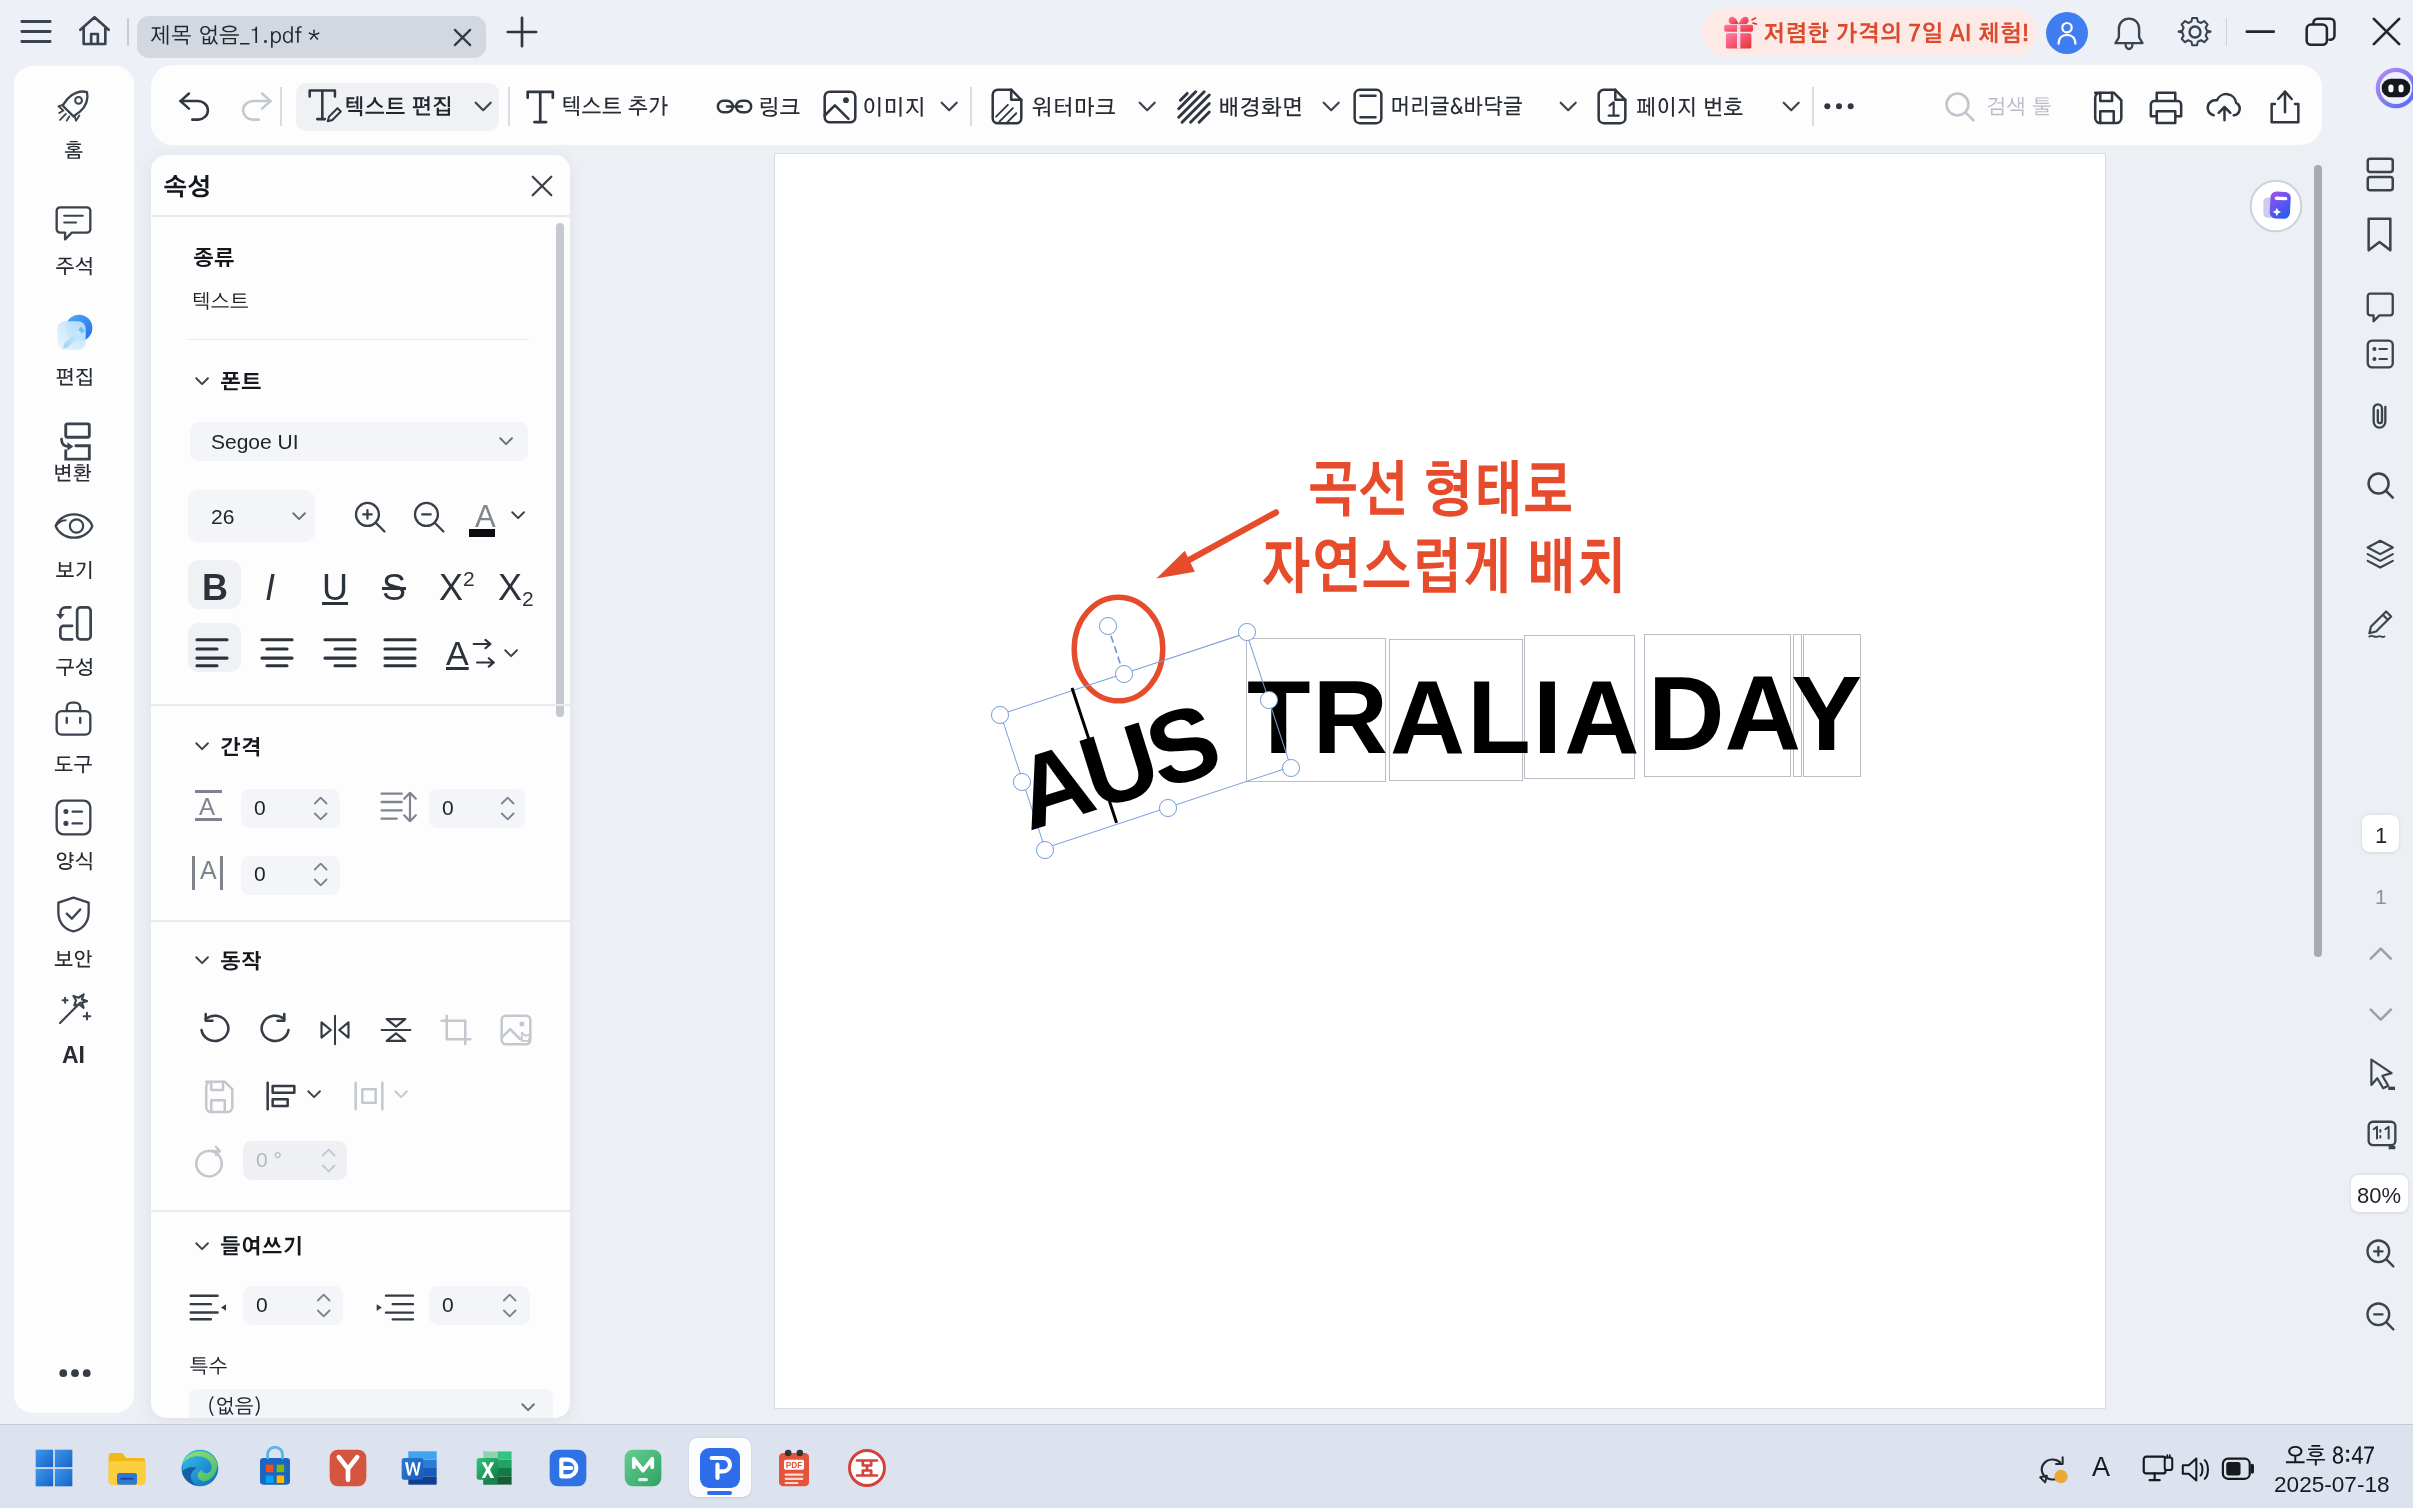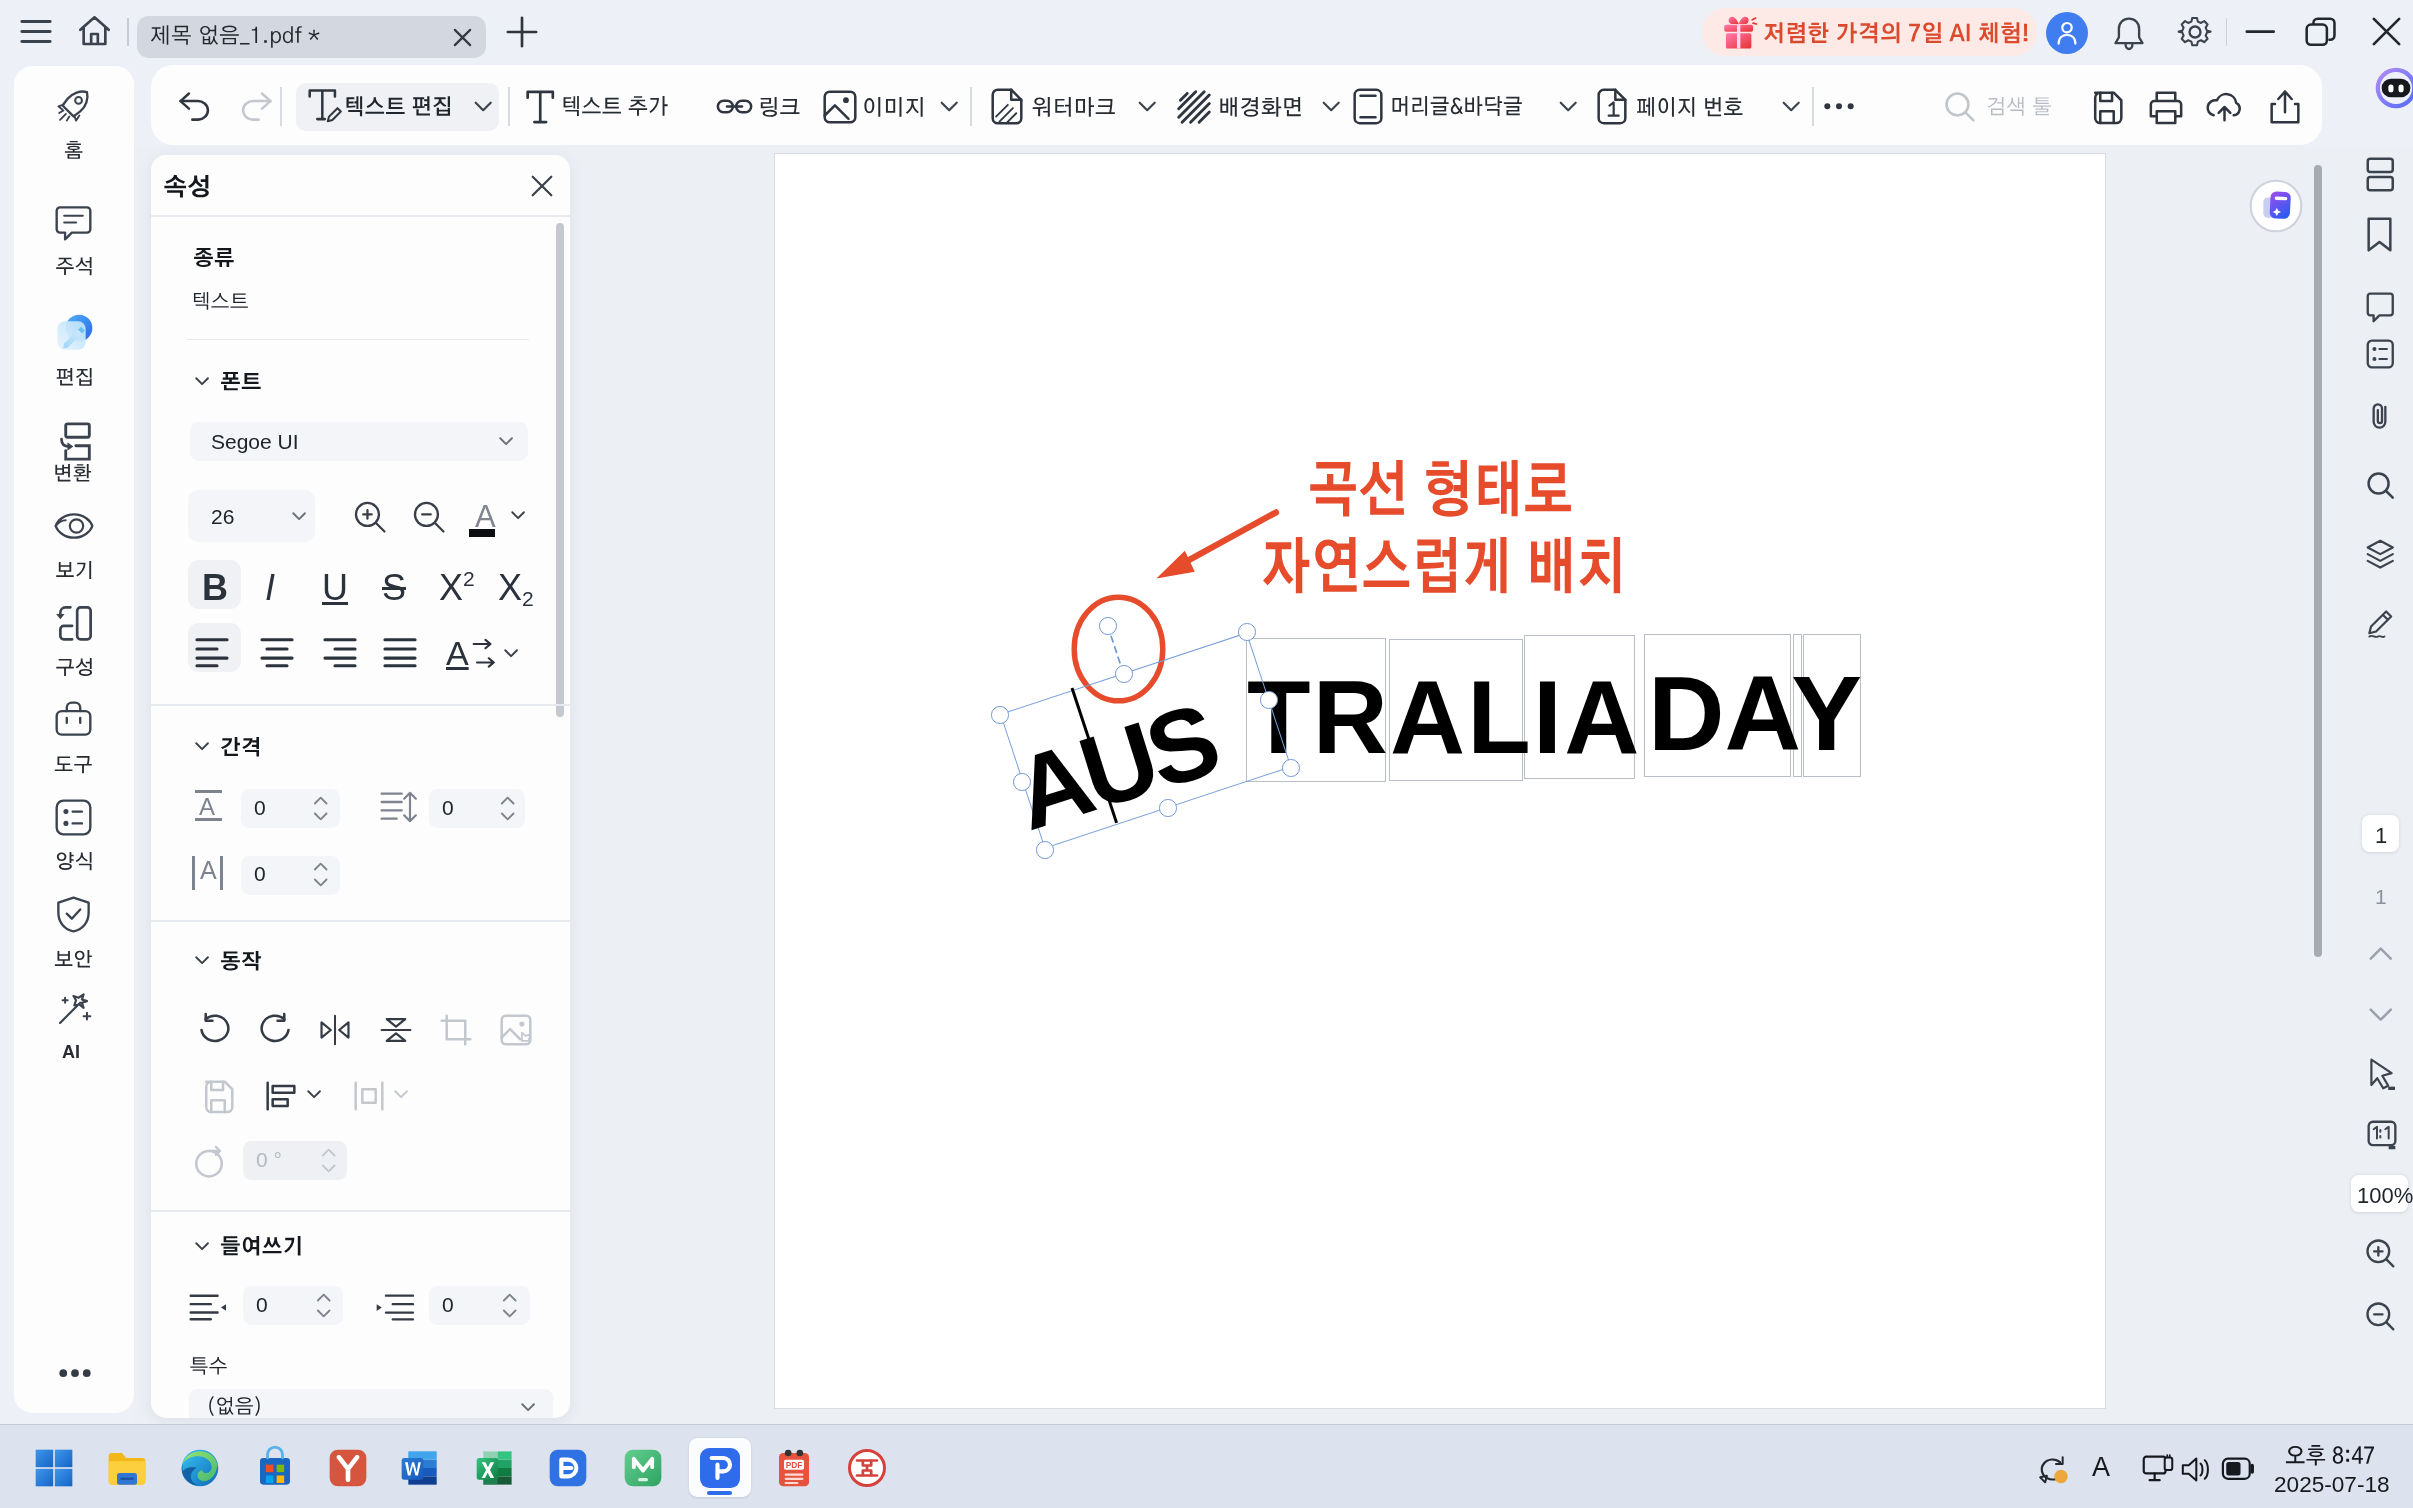--- a/index.html
+++ b/index.html
@@ -286,21 +286,21 @@
     <path d="M22 2l18 6v12c0 12-8 20-18 22C12 40 4 32 4 20V8z" stroke="#3b434e" stroke-width="2.8"></path>
     <path d="M14 21l6 6 10-11" stroke="#3b434e" stroke-width="2.8"></path>
   </svg>
 <svg style="position:absolute;left:49px;top:945px;z-index:5;" width="49" height="29" viewBox="0 0 59 35">
     <path transform="translate(6.00,25.59) scale(1.0000,1)" d="M1.0078125 -0.328125V-2.25H10.5V-7.78125H12.7734375V-2.25H22.1953125V-0.328125ZM4.171875 -6.5859375V-18.328125H6.3515625V-14.390625H16.96875V-18.328125H19.171875V-6.5859375ZM6.3515625 -8.5078125H16.96875V-12.5390625H6.3515625Z M28.59375 1.453125V-5.25H30.796875V-0.4921875H43.3828125V1.453125ZM40.40625 -3.65625V-19.59375H42.609375V-12.9375H45.5859375V-10.96875H42.609375V-3.65625ZM25.125 -13.1015625Q25.125 -15.5625 26.765625 -17.09765625Q28.40625 -18.6328125 30.984375 -18.6328125Q33.5390625 -18.6328125 35.19140625 -17.09765625Q36.84375 -15.5625 36.84375 -13.1015625Q36.84375 -10.6171875 35.203125 -9.09375Q33.5625 -7.5703125 30.984375 -7.5703125Q28.3828125 -7.5703125 26.75390625 -9.09375Q25.125 -10.6171875 25.125 -13.1015625ZM27.375 -13.1015625Q27.375 -11.484375 28.3828125 -10.4296875Q29.390625 -9.375 30.984375 -9.375Q32.6015625 -9.375 33.59765625 -10.44140625Q34.59375 -11.5078125 34.59375 -13.1015625Q34.59375 -14.6953125 33.59765625 -15.76171875Q32.6015625 -16.828125 30.984375 -16.828125Q29.4140625 -16.828125 28.39453125 -15.75Q27.375 -14.671875 27.375 -13.1015625Z" fill="#272c33"></path>
   </svg>
 <svg class="abs" style="left:55px;top:991px;z-index:6;" width="37" height="37" viewBox="0 0 44 44" fill="none" stroke-linecap="round" stroke-linejoin="round">
     <path d="M6 38 30 14m4-10-2 6 6 2-6 2 2 6-5-4-6 1 2-6-3-5 6 2z" stroke="#3b434e" stroke-width="2.6"></path>
     <path d="M38 26v8M34 30h8M12 8v6M9 11h6" stroke="#3b434e" stroke-width="2.4"></path>
   </svg>
-<div class="abs" style="left:62px;top:1042px;font-size:18px;color:#272c33;font-weight:600;z-index:6">AI</div>
+<div class="abs" style="left:62px;top:1042px;font-size:23px;color:#272c33;font-weight:600;z-index:6">AI</div>
 <svg class="abs" style="left:59px;top:1369px;z-index:6;" width="32" height="8.4" viewBox="0 0 38 10" fill="none" stroke-linecap="round" stroke-linejoin="round">
     <circle cx="5" cy="5" r="4.6" fill="#363c45" stroke="none"></circle>
     <circle cx="19" cy="5" r="4.6" fill="#363c45" stroke="none"></circle>
     <circle cx="33" cy="5" r="4.6" fill="#363c45" stroke="none"></circle>
   </svg>
 <svg style="position:absolute;left:158px;top:170px;z-index:9;" width="57" height="34" viewBox="0 0 68 41">
     <path transform="translate(6.00,30.44) scale(1.0000,1)" d="M4.53125 -3.115234375V-6.0322265625H23.7041015625V2.662109375H20.107421875V-3.115234375ZM1.2744140625 -8.5244140625V-11.5263671875H12.6025390625V-15.6328125H16.2275390625V-11.5263671875H27.4990234375V-8.5244140625ZM2.6337890625 -16.595703125Q5.041015625 -17.275390625 7.20751953125 -18.2666015625Q9.3740234375 -19.2578125 11.0166015625 -20.74462890625Q12.6591796875 -22.2314453125 12.6591796875 -23.7607421875V-24.3837890625H16.255859375V-23.7607421875Q16.255859375 -22.259765625 17.955078125 -20.7587890625Q19.654296875 -19.2578125 21.79248046875 -18.2666015625Q23.9306640625 -17.275390625 26.2529296875 -16.6240234375L24.58203125 -13.9619140625Q21.9482421875 -14.6416015625 18.98876953125 -16.19921875Q16.029296875 -17.7568359375 14.4716796875 -19.6259765625Q12.970703125 -17.728515625 10.09619140625 -16.21337890625Q7.2216796875 -14.6982421875 4.3046875 -13.9052734375Z M34.720703125 -2.9169921875Q34.720703125 -5.494140625 37.5244140625 -6.95263671875Q40.328125 -8.4111328125 44.8310546875 -8.4111328125Q49.3623046875 -8.4111328125 52.166015625 -6.966796875Q54.9697265625 -5.5224609375 54.9697265625 -2.9169921875Q54.9697265625 -0.33984375 52.15185546875 1.09033203125Q49.333984375 2.5205078125 44.8310546875 2.5205078125Q40.2998046875 2.5205078125 37.51025390625 1.09033203125Q34.720703125 -0.33984375 34.720703125 -2.9169921875ZM38.62890625 -2.9169921875Q38.62890625 -1.7275390625 40.2431640625 -1.1044921875Q41.857421875 -0.4814453125 44.8310546875 -0.4814453125Q47.6630859375 -0.4814453125 49.3623046875 -1.11865234375Q51.0615234375 -1.755859375 51.0615234375 -2.9169921875Q51.0615234375 -4.134765625 49.390625 -4.77197265625Q47.7197265625 -5.4091796875 44.8310546875 -5.4091796875Q41.857421875 -5.4091796875 40.2431640625 -4.77197265625Q38.62890625 -4.134765625 38.62890625 -2.9169921875ZM45.1708984375 -15.916015625V-19.1728515625H50.693359375V-24.4404296875H54.375V-8.212890625H50.693359375V-15.916015625ZM29.79296875 -11.1015625Q31.1806640625 -11.8095703125 32.3984375 -12.70166015625Q33.6162109375 -13.59375 34.76318359375 -14.79736328125Q35.91015625 -16.0009765625 36.57568359375 -17.5869140625Q37.2412109375 -19.1728515625 37.2412109375 -20.9287109375V-23.732421875H40.837890625V-20.95703125Q40.837890625 -19.37109375 41.4892578125 -17.91259765625Q42.140625 -16.4541015625 43.2451171875 -15.33544921875Q44.349609375 -14.216796875 45.41162109375 -13.4521484375Q46.4736328125 -12.6875 47.6630859375 -12.0361328125L45.5673828125 -9.6572265625Q43.9814453125 -10.3369140625 42.02734375 -11.93701171875Q40.0732421875 -13.537109375 39.1103515625 -15.1513671875Q38.1474609375 -13.25390625 36.080078125 -11.39892578125Q34.0126953125 -9.5439453125 31.9736328125 -8.6376953125Z" fill="#14181d"></path>
   </svg>
 <svg class="abs" style="left:531px;top:175px;z-index:9;" width="22" height="22" viewBox="0 0 26 26" fill="none" stroke-linecap="round" stroke-linejoin="round">
     <path d="M2 2l22 22M24 2 2 24" stroke="#3a4149" stroke-width="2.6"></path>
@@ -577,21 +577,21 @@
 <svg class="abs" style="left:2368px;top:1058px;z-index:6;" width="27" height="32" viewBox="0 0 32 38" fill="none" stroke-linecap="round" stroke-linejoin="round">
     <path d="M4 2l24 16-11 3 7 12-6 3-7-12-7 8z" stroke="#3b434e" stroke-width="2.6"></path>
     <path d="M24 34h8v4h-8z" fill="#3b434e" stroke="none"></path>
   </svg>
 <svg class="abs" style="left:2367px;top:1120px;z-index:6;" width="30" height="28.5" viewBox="0 0 36 34" fill="none" stroke-linecap="round" stroke-linejoin="round">
     <rect x="2" y="2" width="32" height="28" rx="5" stroke="#3b434e" stroke-width="2.8"></rect>
     <path d="M8 11l4-3v14M22 11l4-3v14M16 12v2M16 19v2" stroke="#3b434e" stroke-width="2.4"></path>
     <path d="M26 31h8v4h-8z" fill="#3b434e" stroke="none"></path>
   </svg>
 <div class="abs" style="left:2351px;top:1175px;width:57px;height:37px;border-radius:7.5px;background:#fff;box-shadow:0 0.8px 3.4px rgba(0,0,0,.12);z-index:6"></div>
-<div class="abs" style="left:2357px;top:1183px;font-size:22px;color:#20252c;z-index:7;font-family:&quot;Liberation Sans&quot;">100%</div>
+<div class="abs" style="left:2357px;top:1183px;font-size:22px;color:#20252c;z-index:7;font-family:&quot;Liberation Sans&quot;">80%</div>
 <svg class="abs" style="left:2365px;top:1238px;z-index:6;" width="30" height="30" viewBox="0 0 36 36" fill="none" stroke-linecap="round" stroke-linejoin="round">
     <circle cx="16" cy="16" r="13" stroke="#3b434e" stroke-width="2.8"></circle>
     <path d="M26 26l8 8M11 16h10M16 11v10" stroke="#3b434e" stroke-width="2.8"></path>
   </svg>
 <svg class="abs" style="left:2365px;top:1301px;z-index:6;" width="30" height="30" viewBox="0 0 36 36" fill="none" stroke-linecap="round" stroke-linejoin="round">
     <circle cx="16" cy="16" r="13" stroke="#3b434e" stroke-width="2.8"></circle>
     <path d="M26 26l8 8M11 16h10" stroke="#3b434e" stroke-width="2.8"></path>
   </svg>
 <div class="abs" style="left:2314px;top:165px;width:7.5px;height:792px;border-radius:4.2px;background:#a6aab1;z-index:5"></div>
 <svg class="abs" style="left:2249px;top:179px;z-index:7" width="54" height="54" viewBox="0 0 64 64">

